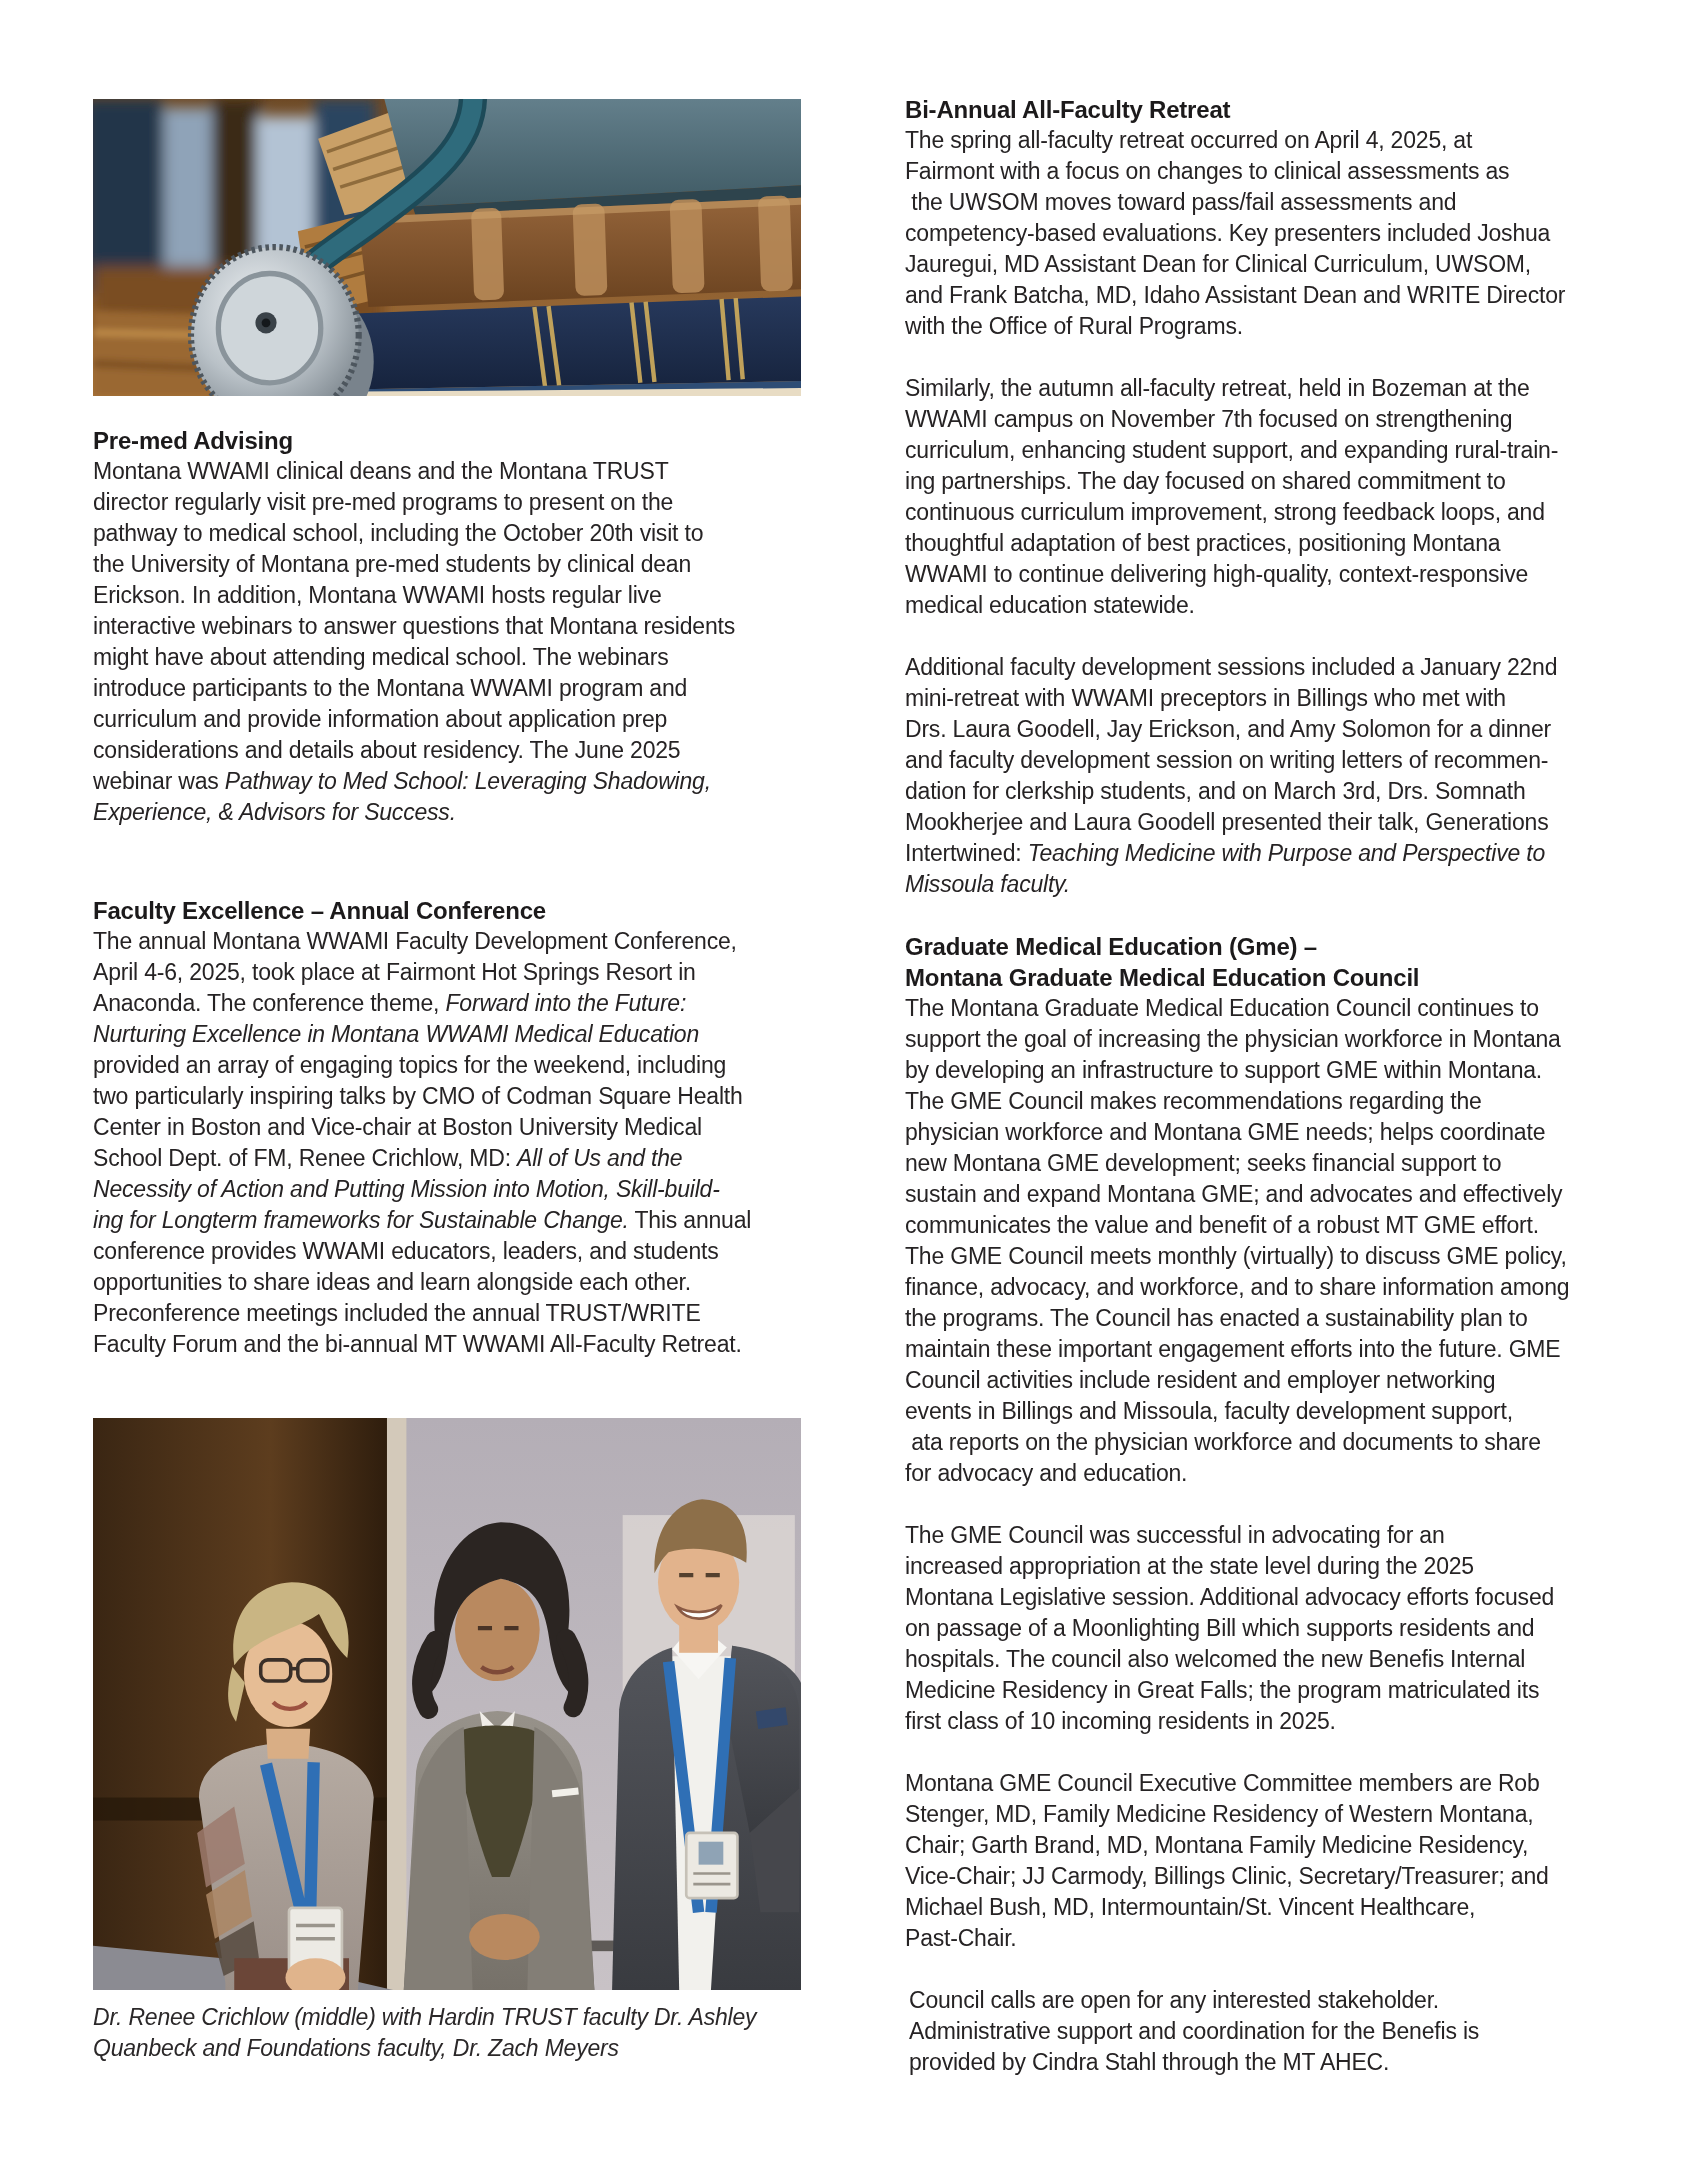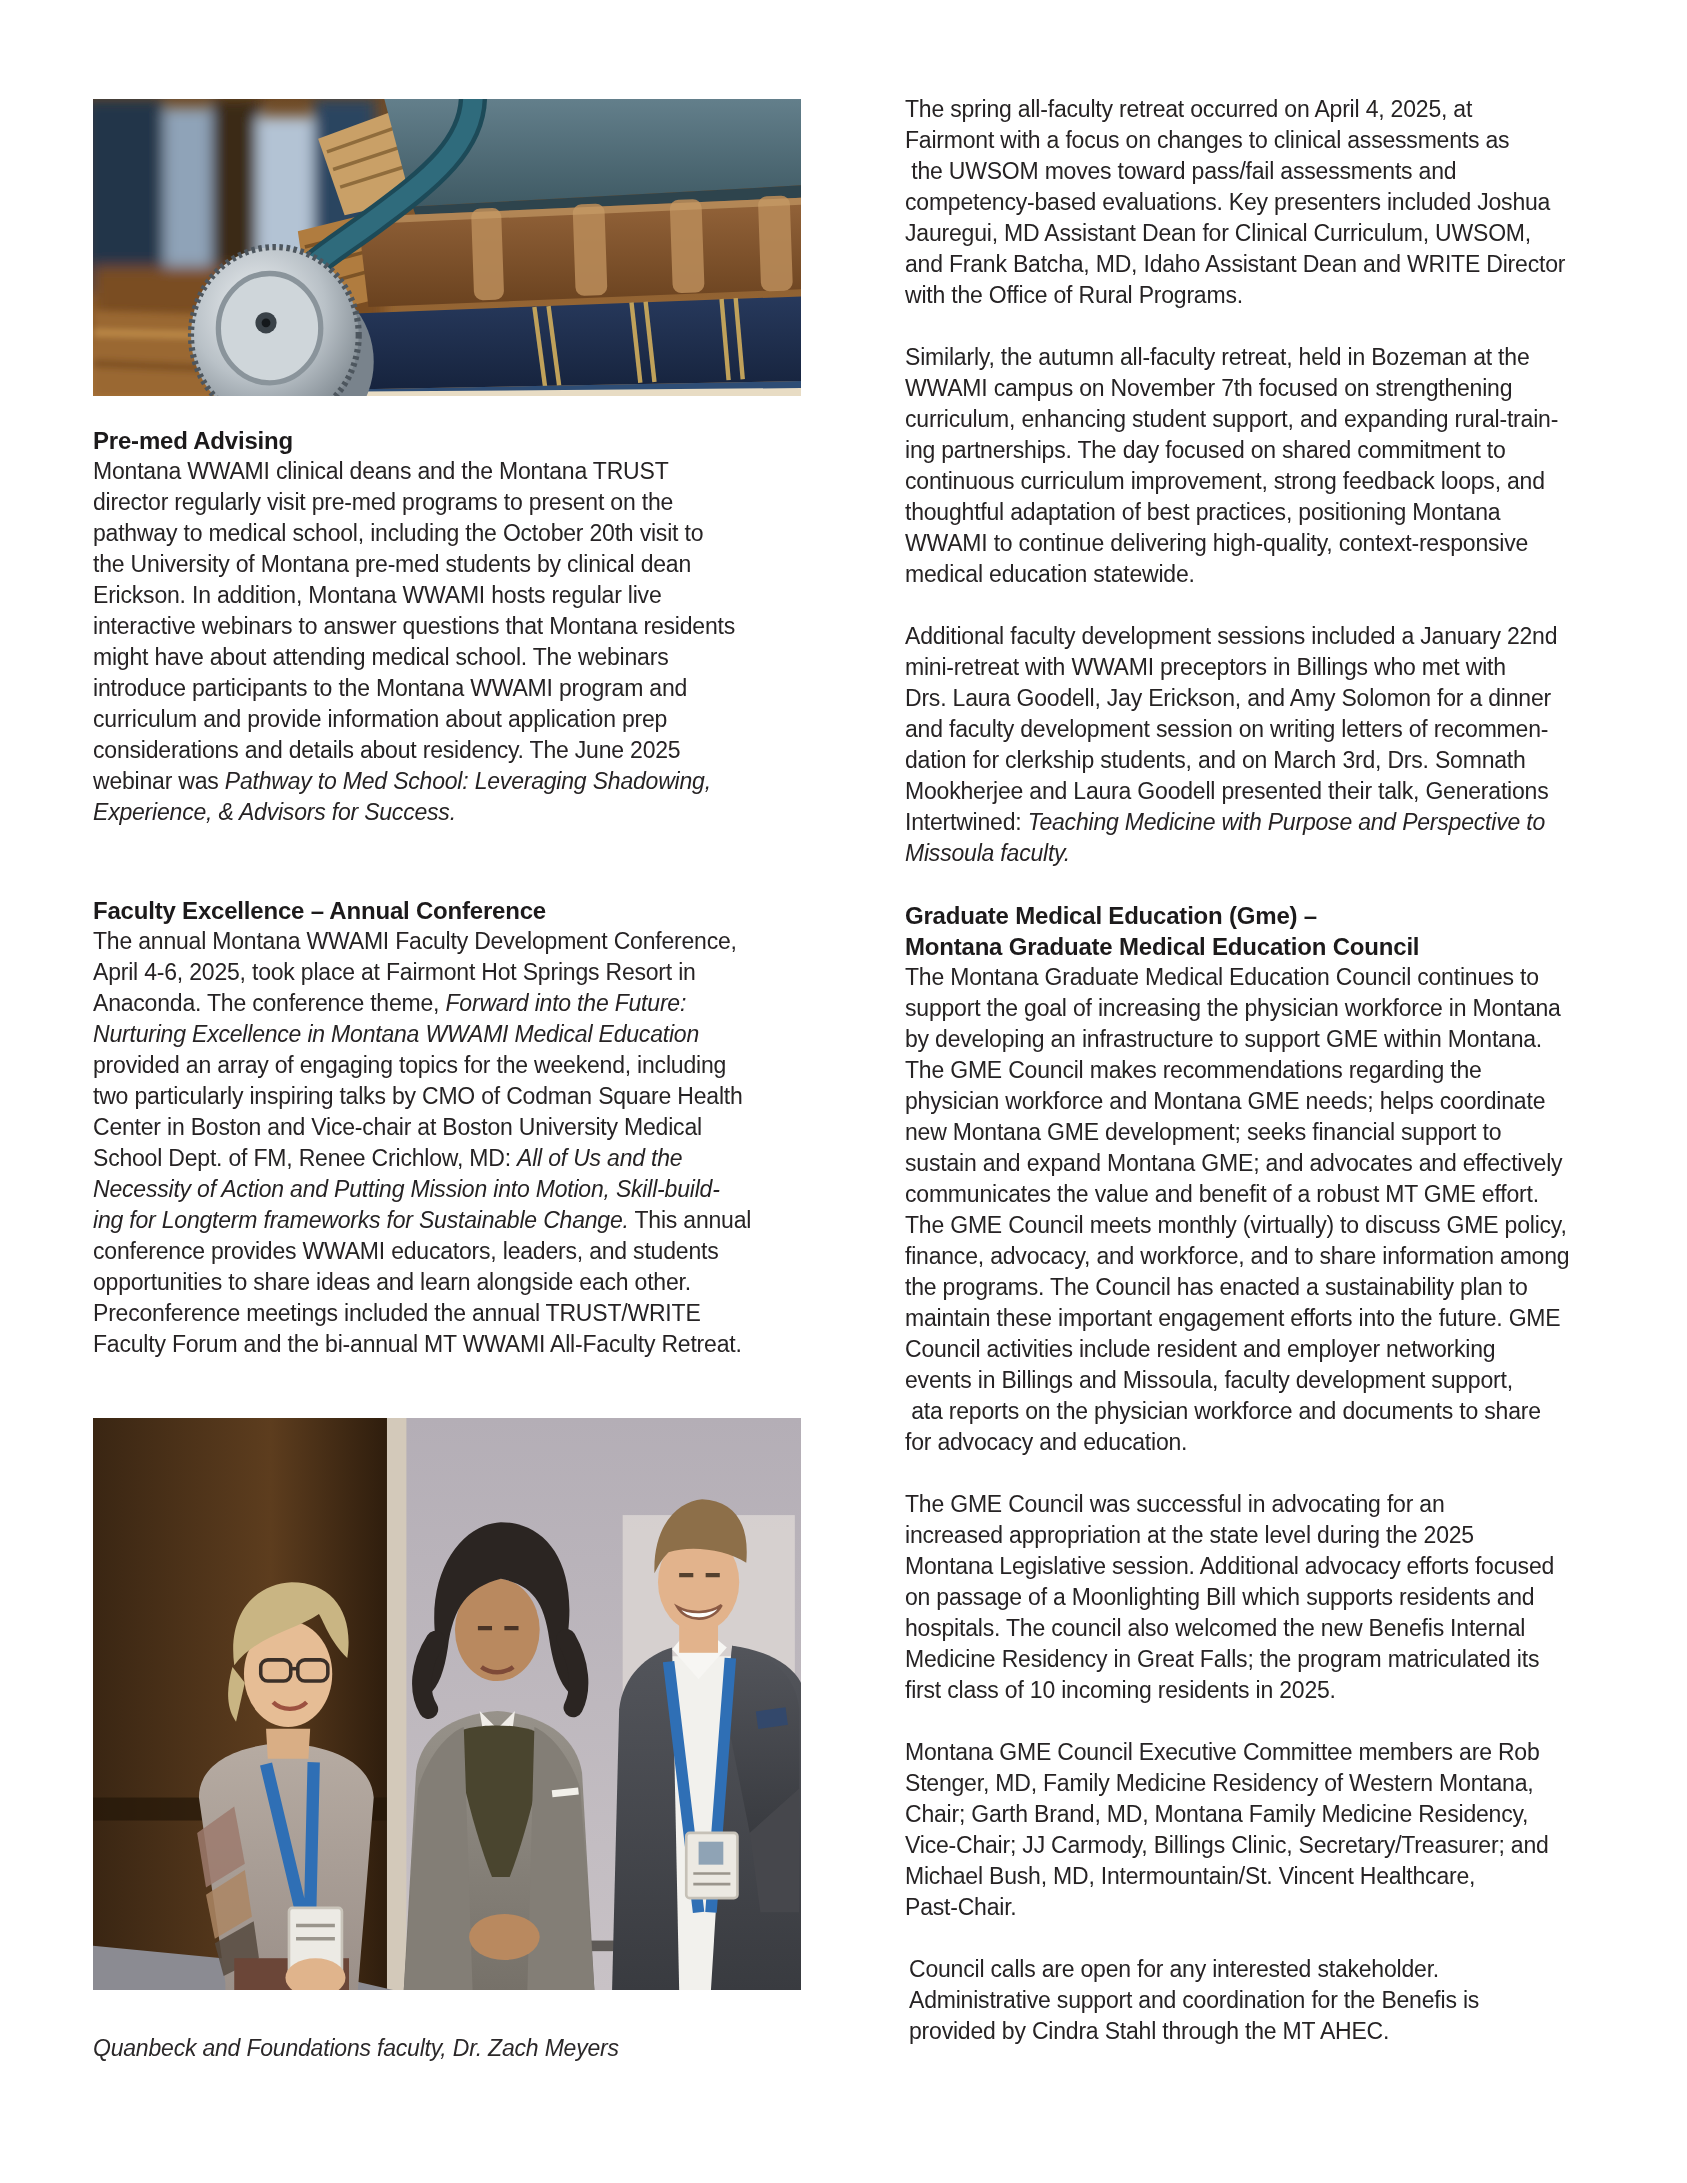--- a/index.html
+++ b/index.html
@@ -217,24 +217,25 @@
           <path d="M680,516 L722,516 M680,528 L722,528" stroke="#9a958c" stroke-width="3"></path>
           <rect x="664" y="232" width="44" height="34" fill="#e2b38c"></rect>
           <ellipse cx="686" cy="186" rx="46" ry="56" fill="#e2b38c"></ellipse>
           <path d="M636,176 C634,120 664,94 690,92 C726,94 744,118 740,164 C716,148 676,144 652,152 C644,160 640,168 636,176 Z" fill="#8d6f49"></path>
           <path d="M664,178 L680,178 M694,178 L710,178" stroke="#54402e" stroke-width="5"></path>
           <path d="M662,214 C672,232 702,232 712,212 C698,222 676,222 662,214 Z" fill="#fdfdfb" stroke="#8a5a44" stroke-width="3"></path>
         </g>
       </svg>
     </figure>
 
-    <p class="caption"><br><span>Quanbeck and Foundations faculty, Dr. Zach Meyers</span></p>
+    <p class="caption"><span>Dr. Renee Crichlow (middle) with Hardin TRUST faculty Dr. Ashley</span><br><span>Quanbeck and Foundations faculty, Dr. Zach Meyers</span></p>
   </div>
 
   <div class="col col-right">
+    <h2 class="heading">Bi-Annual All-Faculty Retreat</h2>
     <p class="lines para"><span>The spring all-faculty retreat occurred on April 4, 2025, at</span><br><span>Fairmont with a focus on changes to clinical assessments as</span><br><span> the UWSOM moves toward pass/fail assessments and</span><br><span>competency-based evaluations. Key presenters included Joshua</span><br><span>Jauregui, MD Assistant Dean for Clinical Curriculum, UWSOM,</span><br><span>and Frank Batcha, MD, Idaho Assistant Dean and WRITE Director</span><br><span>with the Office of Rural Programs.</span></p>
     <p class="lines para"><span>Similarly, the autumn all-faculty retreat, held in Bozeman at the</span><br><span>WWAMI campus on November 7th focused on strengthening</span><br><span>curriculum, enhancing student support, and expanding rural-train-</span><br><span>ing partnerships. The day focused on shared commitment to</span><br><span>continuous curriculum improvement, strong feedback loops, and</span><br><span>thoughtful adaptation of best practices, positioning Montana</span><br><span>WWAMI to continue delivering high-quality, context-responsive</span><br><span>medical education statewide.</span></p>
     <p class="lines para"><span>Additional faculty development sessions included a January 22nd</span><br><span>mini-retreat with WWAMI preceptors in Billings who met with</span><br><span>Drs. Laura Goodell, Jay Erickson, and Amy Solomon for a dinner</span><br><span>and faculty development session on writing letters of recommen-</span><br><span>dation for clerkship students, and on March 3rd, Drs. Somnath</span><br><span>Mookherjee and Laura Goodell presented their talk, Generations</span><br><span>Intertwined: </span><em>Teaching Medicine with Purpose and Perspective to</em><br><em>Missoula faculty.</em></p>
 
     <h2 class="heading"><span>Graduate Medical Education (Gme) –</span><br><span>Montana Graduate Medical Education Council</span></h2>
     <p class="lines para"><span>The Montana Graduate Medical Education Council continues to</span><br><span>support the goal of increasing the physician workforce in Montana</span><br><span>by developing an infrastructure to support GME within Montana.</span><br><span>The GME Council makes recommendations regarding the</span><br><span>physician workforce and Montana GME needs; helps coordinate</span><br><span>new Montana GME development; seeks financial support to</span><br><span>sustain and expand Montana GME; and advocates and effectively</span><br><span>communicates the value and benefit of a robust MT GME effort.</span><br><span>The GME Council meets monthly (virtually) to discuss GME policy,</span><br><span>finance, advocacy, and workforce, and to share information among</span><br><span>the programs. The Council has enacted a sustainability plan to</span><br><span>maintain these important engagement efforts into the future. GME</span><br><span>Council activities include resident and employer networking</span><br><span>events in Billings and Missoula, faculty development support,</span><br><span> ata reports on the physician workforce and documents to share</span><br><span>for advocacy and education.</span></p>
     <p class="lines para"><span>The GME Council was successful in advocating for an</span><br><span>increased appropriation at the state level during the 2025</span><br><span>Montana Legislative session. Additional advocacy efforts focused</span><br><span>on passage of a Moonlighting Bill which supports residents and</span><br><span>hospitals. The council also welcomed the new Benefis Internal</span><br><span>Medicine Residency in Great Falls; the program matriculated its</span><br><span>first class of 10 incoming residents in 2025.</span></p>
     <p class="lines para"><span>Montana GME Council Executive Committee members are Rob</span><br><span>Stenger, MD, Family Medicine Residency of Western Montana,</span><br><span>Chair; Garth Brand, MD, Montana Family Medicine Residency,</span><br><span>Vice-Chair; JJ Carmody, Billings Clinic, Secretary/Treasurer; and</span><br><span>Michael Bush, MD, Intermountain/St. Vincent Healthcare,</span><br><span>Past-Chair.</span></p>
     <p class="lines para-last"><span>Council calls are open for any interested stakeholder.</span><br><span>Administrative support and coordination for the Benefis is</span><br><span>provided by Cindra Stahl through the MT AHEC.</span></p>
   </div>

